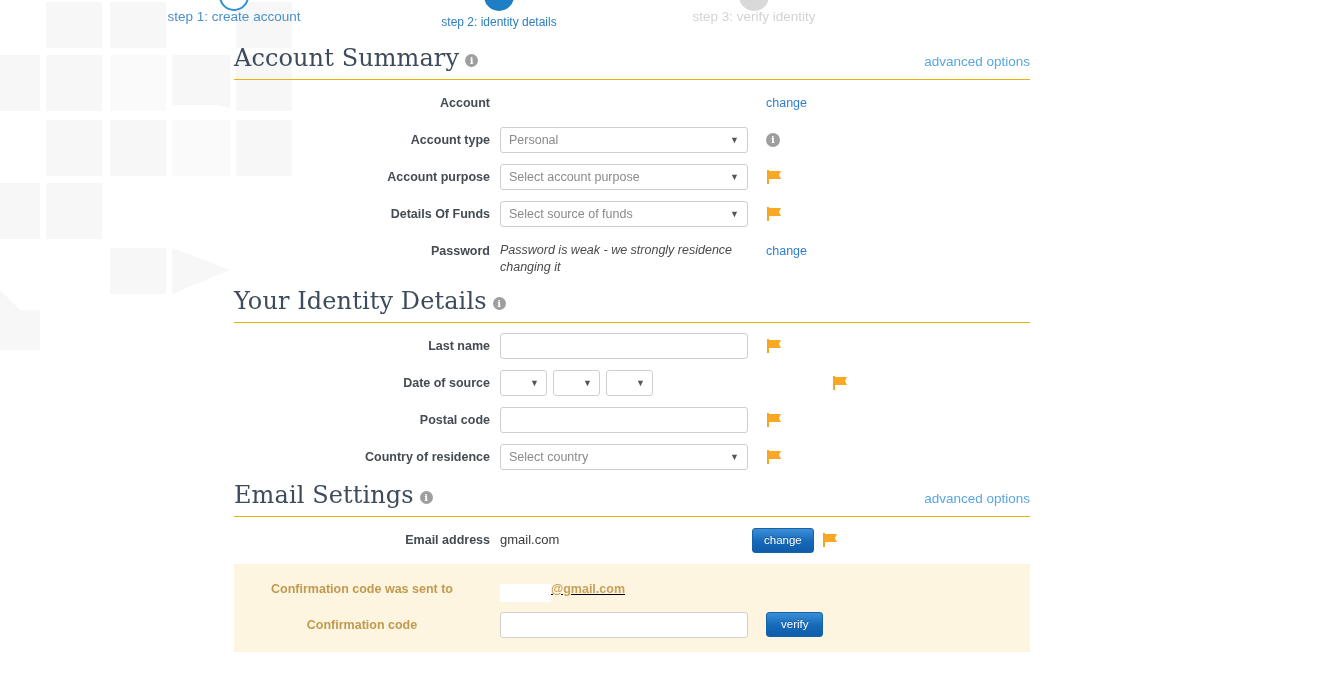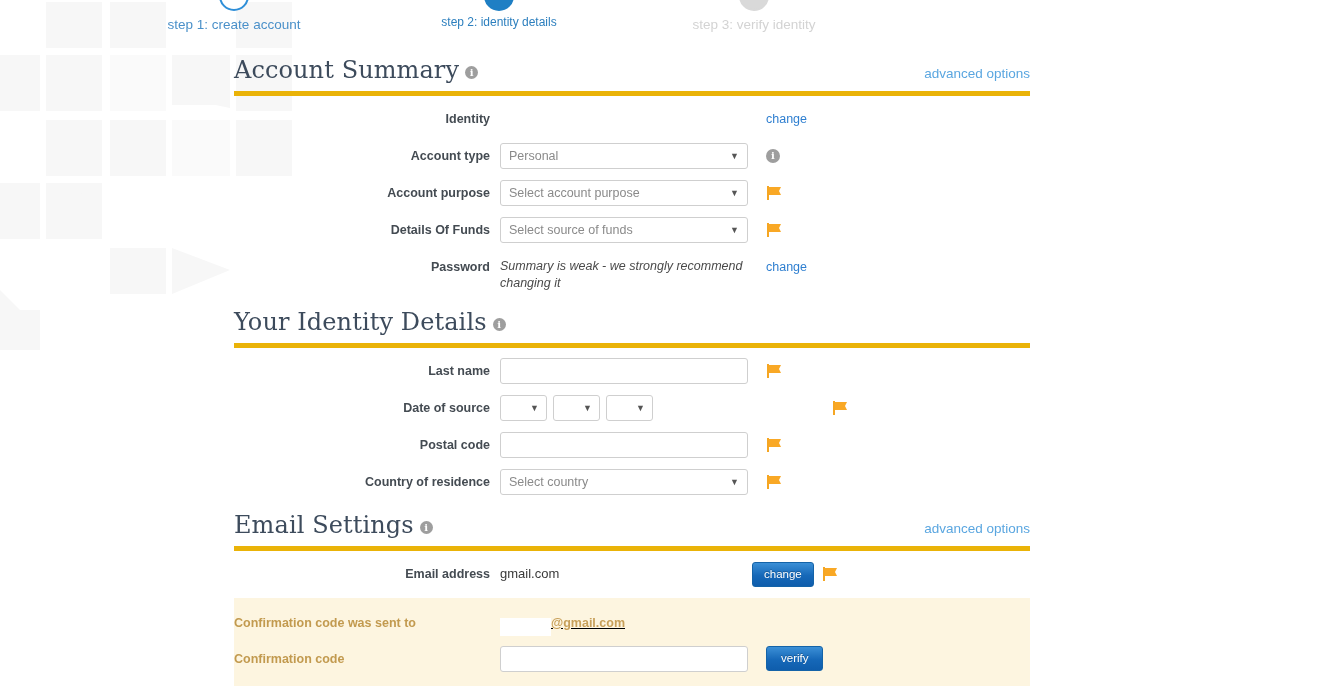--- a/index.html
+++ b/index.html
@@ -61,39 +61,39 @@
     line-height: 26px;
     font-size: 13px;
     color: #2f8fd8;
   }
   .step-2 .circle .num { color: #ffffff; }
   .step-3 .circle .num { color: #f2f2f2; }
 
   .step .caption {
     position: absolute;
     left: 0; right: 0;
-    top: 17px;
+    top: 9px;
     font-size: 13.5px;
     white-space: nowrap;
   }
   .step-1 .caption { color: #4a90c9; }
   .step-2 .caption { color: #2c7fbe; font-size: 12px; top: 15px; }
   .step-3 .caption { color: #d3d3d3; }
 
   .step-1 { left: -110px; top: 0; }
   .step-1 .caption { left: 0; }
   .step-2 { left: 155px; top: 0; }
   .step-3 { left: 410px; top: 0; }
 
   
   .section-head {
     position: relative;
-    margin-top: 16px;
+    margin-top: 4px;
     padding-bottom: 7px;
-    border-bottom: 5px solid #eab308;
+    border-bottom: 1px solid #eab308;
     width: 796px;
   }
   .section-title {
     font-family: "DejaVu Serif", "Liberation Serif", serif;
     font-weight: normal;
     font-size: 24px;
     color: #3d4b5c;
     letter-spacing: 0.1px;
     display: inline-block;
     vertical-align: middle;
@@ -272,21 +272,21 @@
     border-radius: 3px;
     background: #ffffff;
     outline: none;
     font-size: 12.5px;
     padding: 0 8px;
     font-family: "Liberation Sans", sans-serif;
   }
   .banner-row { display: flex; align-items: flex-start; margin-bottom: 10px; }
   .banner-row:last-child { margin-bottom: 0; }
   .banner-row .lbl {
-    width: 266px; text-align: left; padding-right: 10px;
+    width: 266px; text-align: center; padding-right: 10px;
     font-size: 12.5px; line-height: 26px;
   }
   .banner-row .ctl { width: 252px; display: flex; align-items: flex-end; text-decoration: underline; }
   .banner-row .aux { padding-left: 14px; display: flex; align-items: center; }
 </style>
 </head>
 <body>
 
 <div id="page">
 
@@ -344,21 +344,21 @@
     </div>
 
     <div class="section-head">
       <span class="section-title">Account Summary</span><span class="info-icon">i</span>
       <a class="adv-options">advanced options</a>
     </div>
 
     <div class="form-rows">
 
       <div class="frow">
-        <div class="lbl">Identity</div>
+        <div class="lbl">Account</div>
         <div class="ctl">
           <span class="plainval"></span>
         </div>
         <div class="aux">
           <a class="link">change</a>
         </div>
       </div>
 
       <div class="frow">
         <div class="lbl">Account type</div>
@@ -405,21 +405,21 @@
                 <rect x="1" y="1" width="2" height="14" fill="#f5a623"></rect>
                 <path d="M3 2 L15 2 L13 6 L15 10 L3 10 Z" fill="#f9a825"></path>
               </svg>
           </span>
         </div>
       </div>
 
       <div class="frow">
         <div class="lbl">Password</div>
         <div class="ctl">
-          <div class="pwd-note">Summary is weak - we strongly recommend changing it</div>
+          <div class="pwd-note">Password is weak - we strongly residence changing it</div>
         </div>
         <div class="aux" style="align-items:flex-start;">
           <a class="link">change</a>
         </div>
       </div>
 
     </div>
 
     <div class="section-head">
       <span class="section-title">Your Identity Details</span><span class="info-icon">i</span>

